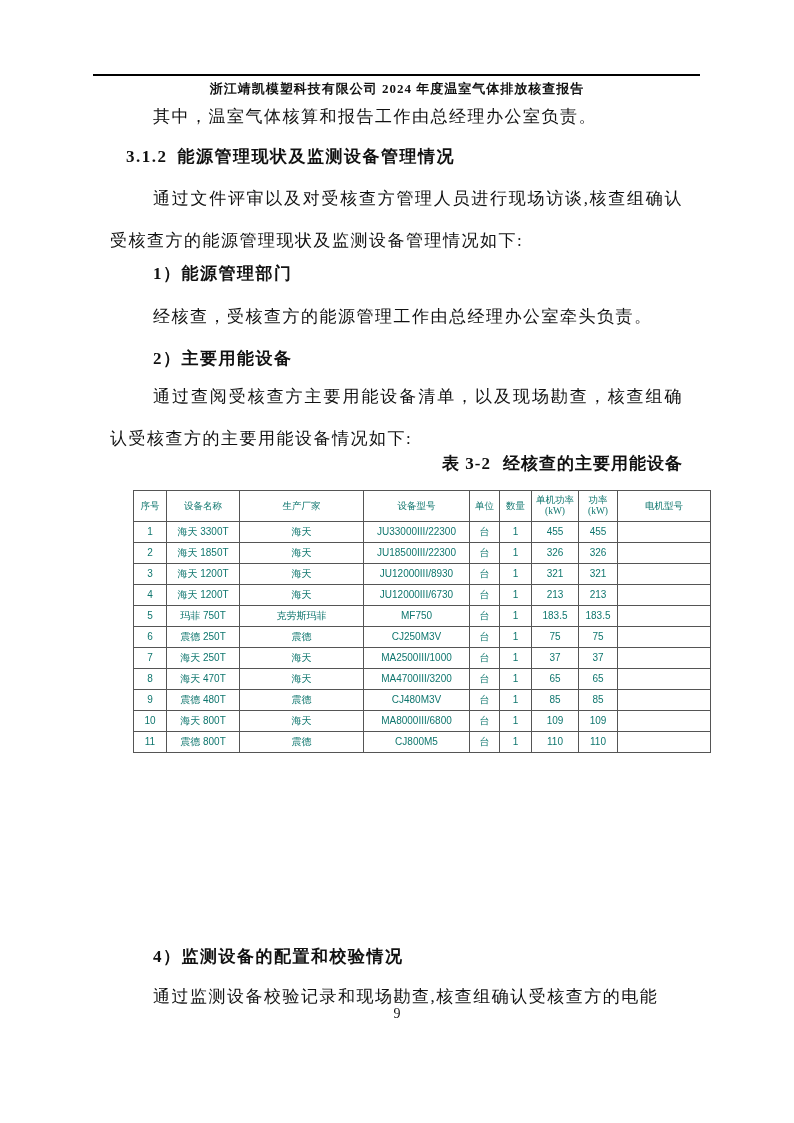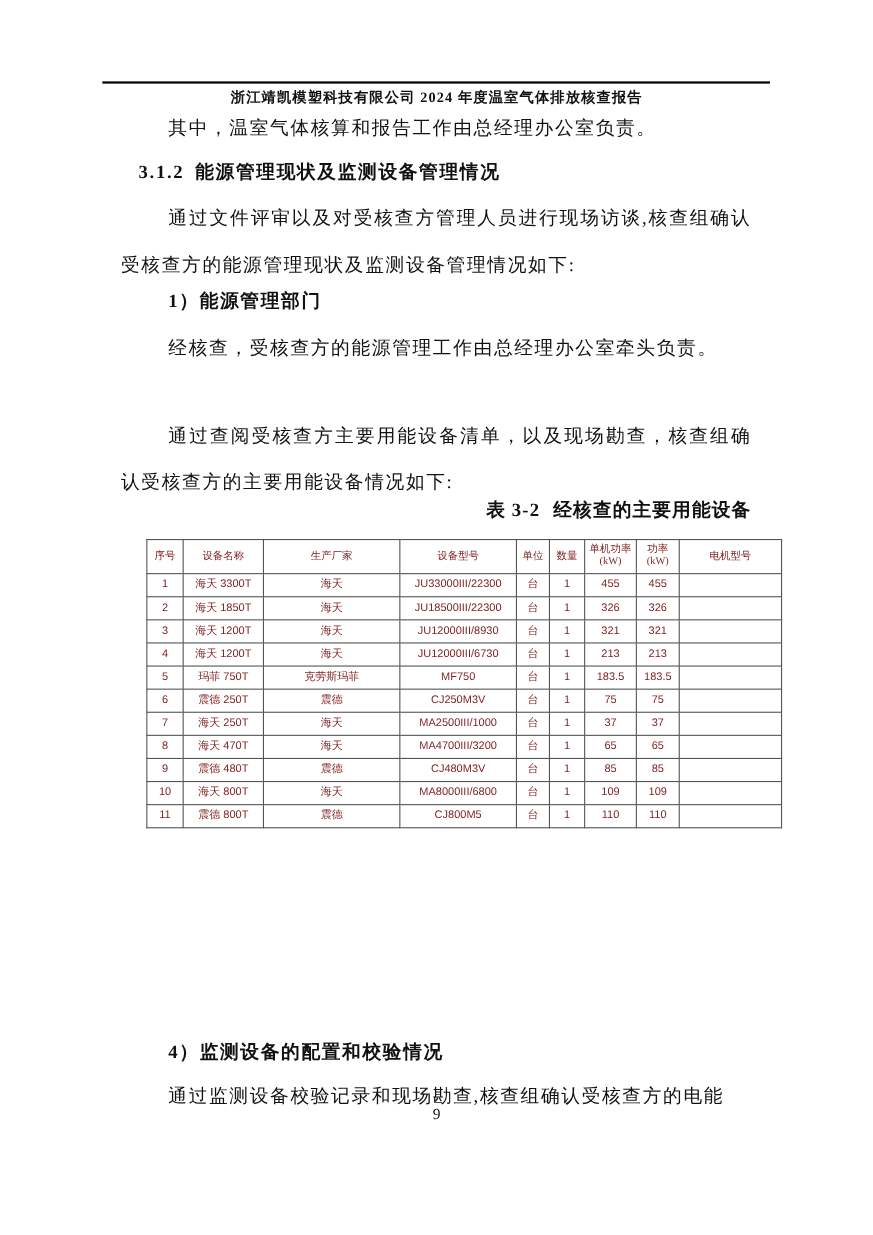--- a/index.html
+++ b/index.html
@@ -39,21 +39,21 @@
   .h312 .h-num { margin-right:10px; }
   .table-title { font-weight:bold; text-align:right; letter-spacing:1px; }
   .table-title .t-num { margin-right:12px; }
 
   table.equip {
     position:absolute; top:490px; left:133px;
     border-collapse:collapse;
     table-layout:fixed;
     width:550px;
     font-family:"Liberation Sans","DejaVu Sans",sans-serif;
-    color:#7f1d1d;
+    color:#0f766e;
   }
   table.equip th, table.equip td {
     border:1px solid #555;
     padding:0 1px;
     text-align:center;
     vertical-align:middle;
     overflow:hidden;
   }
   table.equip th {
     height:30px;
@@ -87,20 +87,21 @@
     <div class="blk heading h312" style="top:136px;margin-left:16px;">
       <span class="h-num">3.1.2</span><span>能源管理现状及监测设备管理情况</span>
     </div>
 
     <div class="blk para" style="top:178px;">通过文件评审以及对受核查方管理人员进行现场访谈,核查组确认受核查方的能源管理现状及监测设备管理情况如下:</div>
 
     <div class="blk sub-heading" style="top:253px;">1）能源管理部门</div>
 
     <div class="blk para" style="top:296px;">经核查，受核查方的能源管理工作由总经理办公室牵头负责。</div>
 
+    <div class="blk sub-heading" style="top:338px;">2）主要用能设备</div>
 
     <div class="blk para" style="top:376px;">通过查阅受核查方主要用能设备清单，以及现场勘查，核查组确认受核查方的主要用能设备情况如下:</div>
 
     <div class="blk table-title" style="top:443px;">
       <span class="t-num">表 3-2</span><span>经核查的主要用能设备</span>
     </div>
 
 
 
     <div class="blk sub-heading" style="top:936px;">4）监测设备的配置和校验情况</div>

